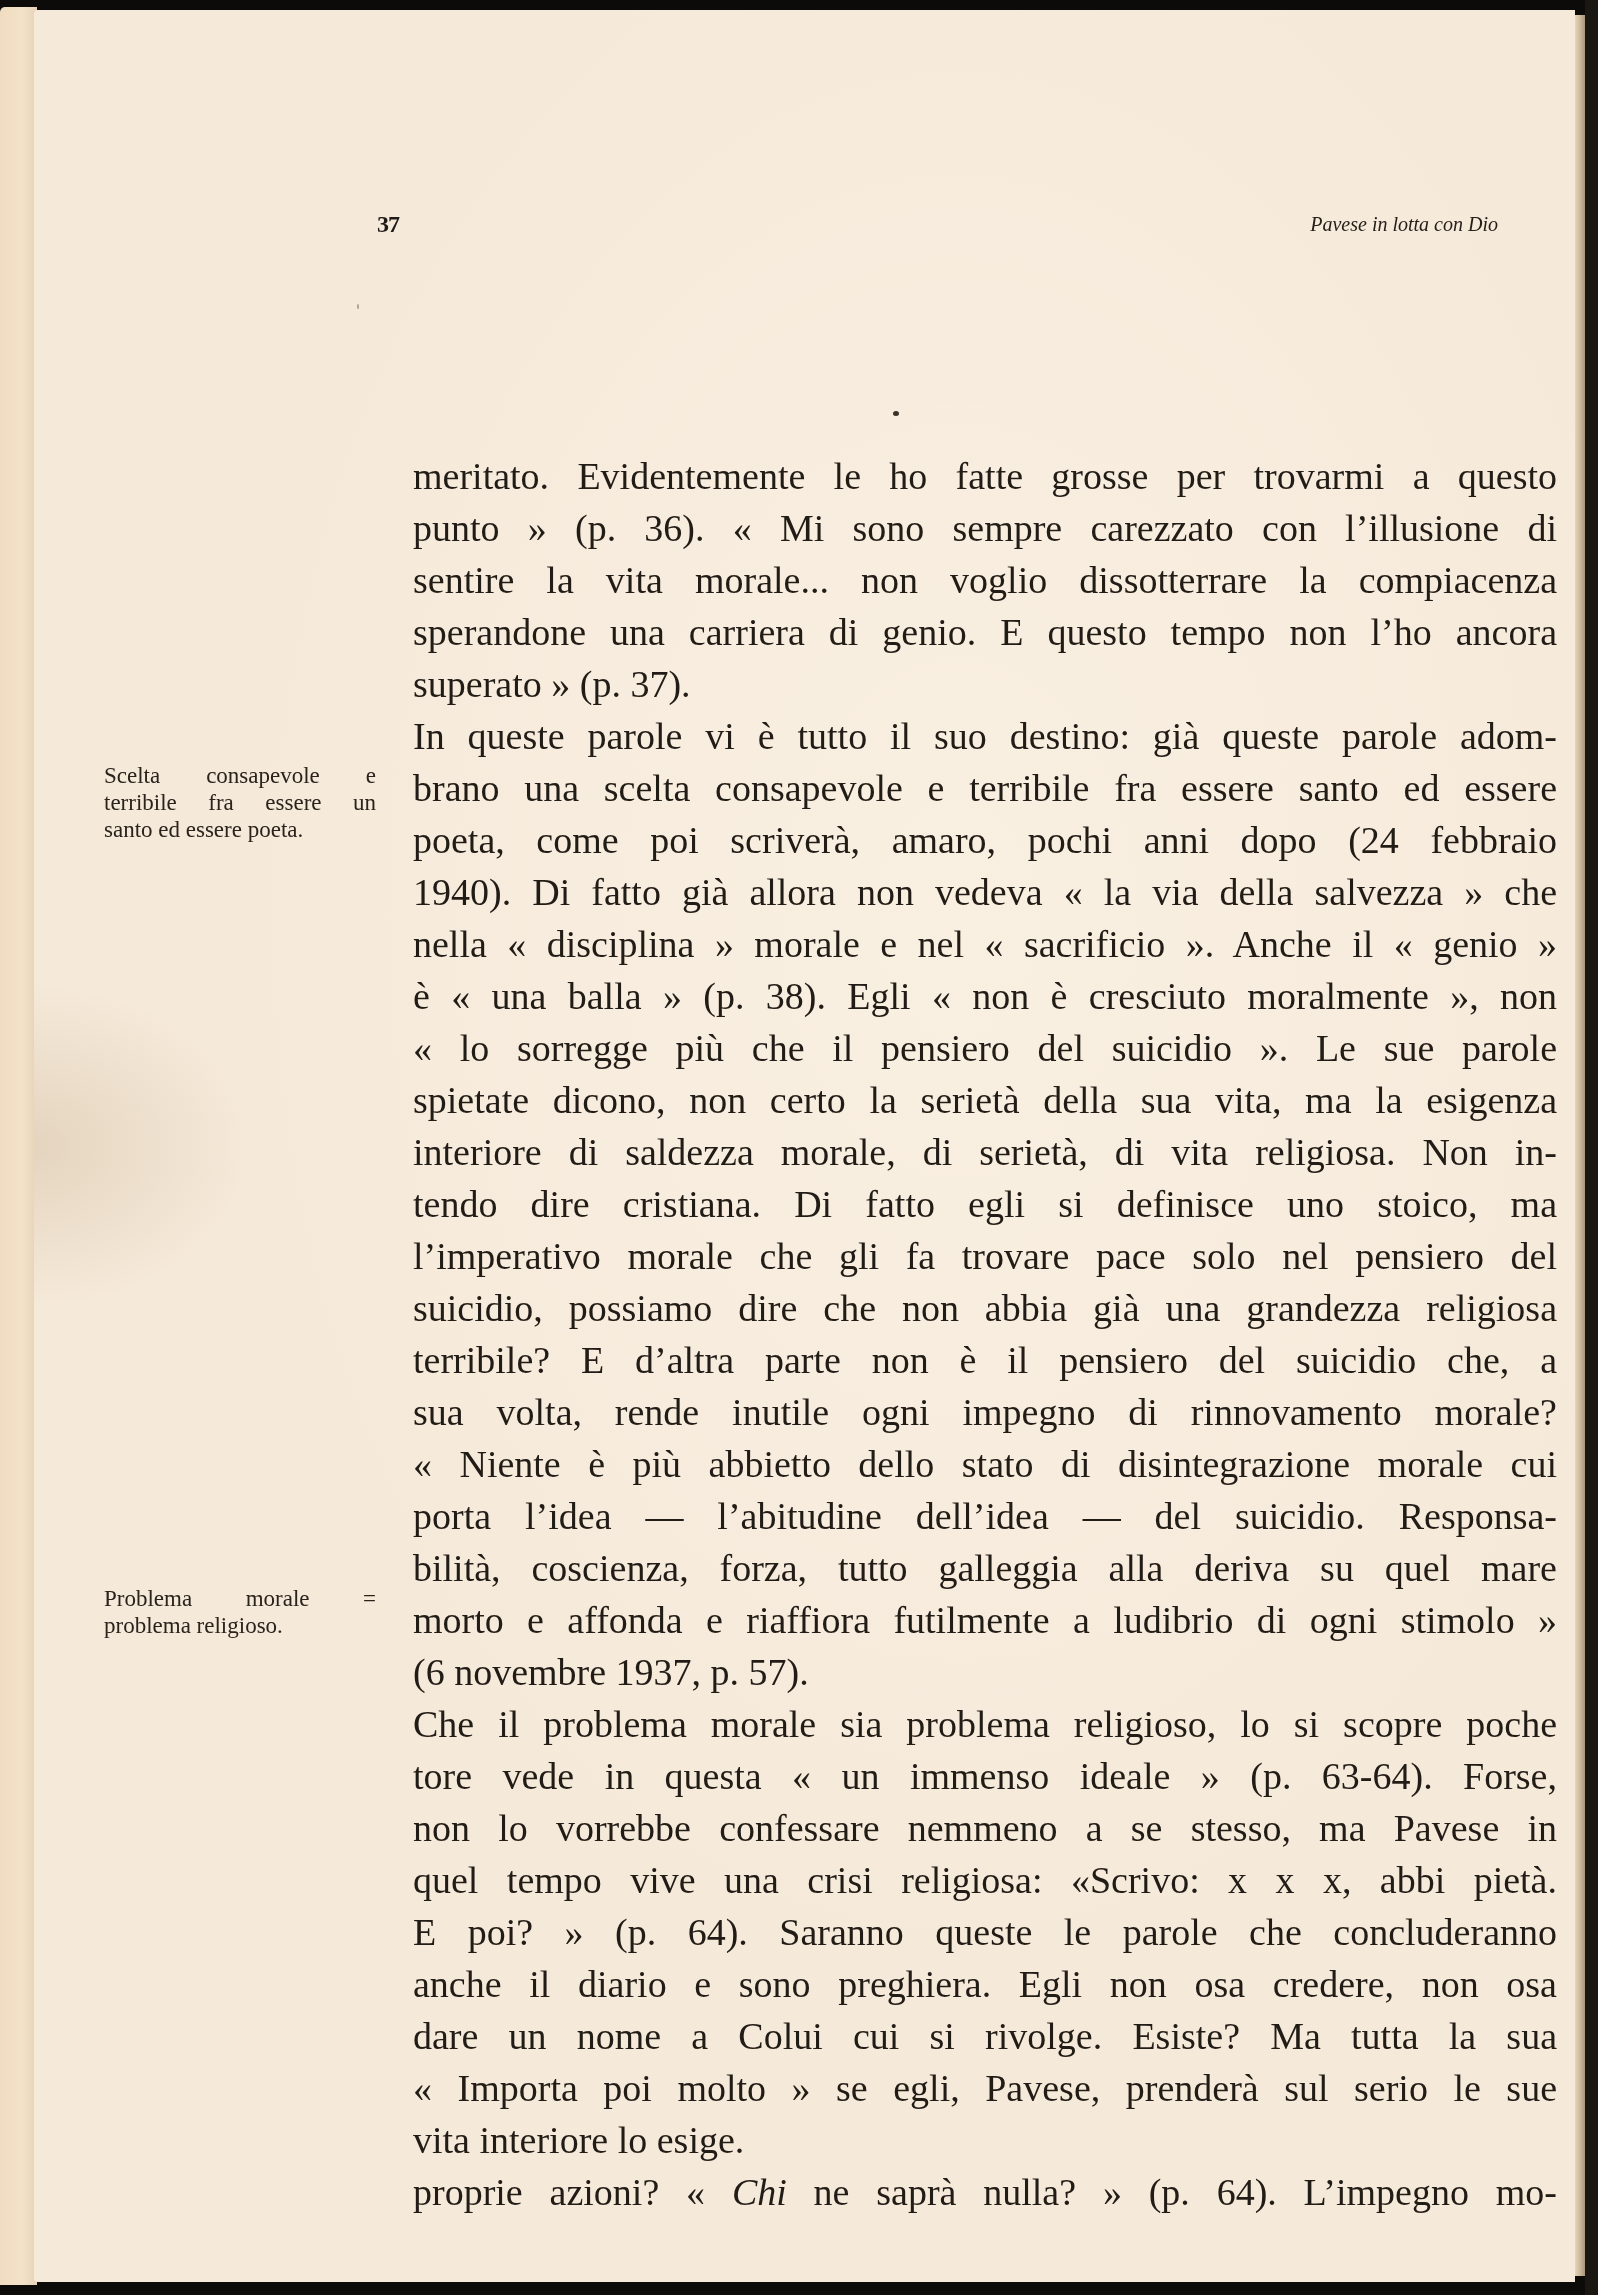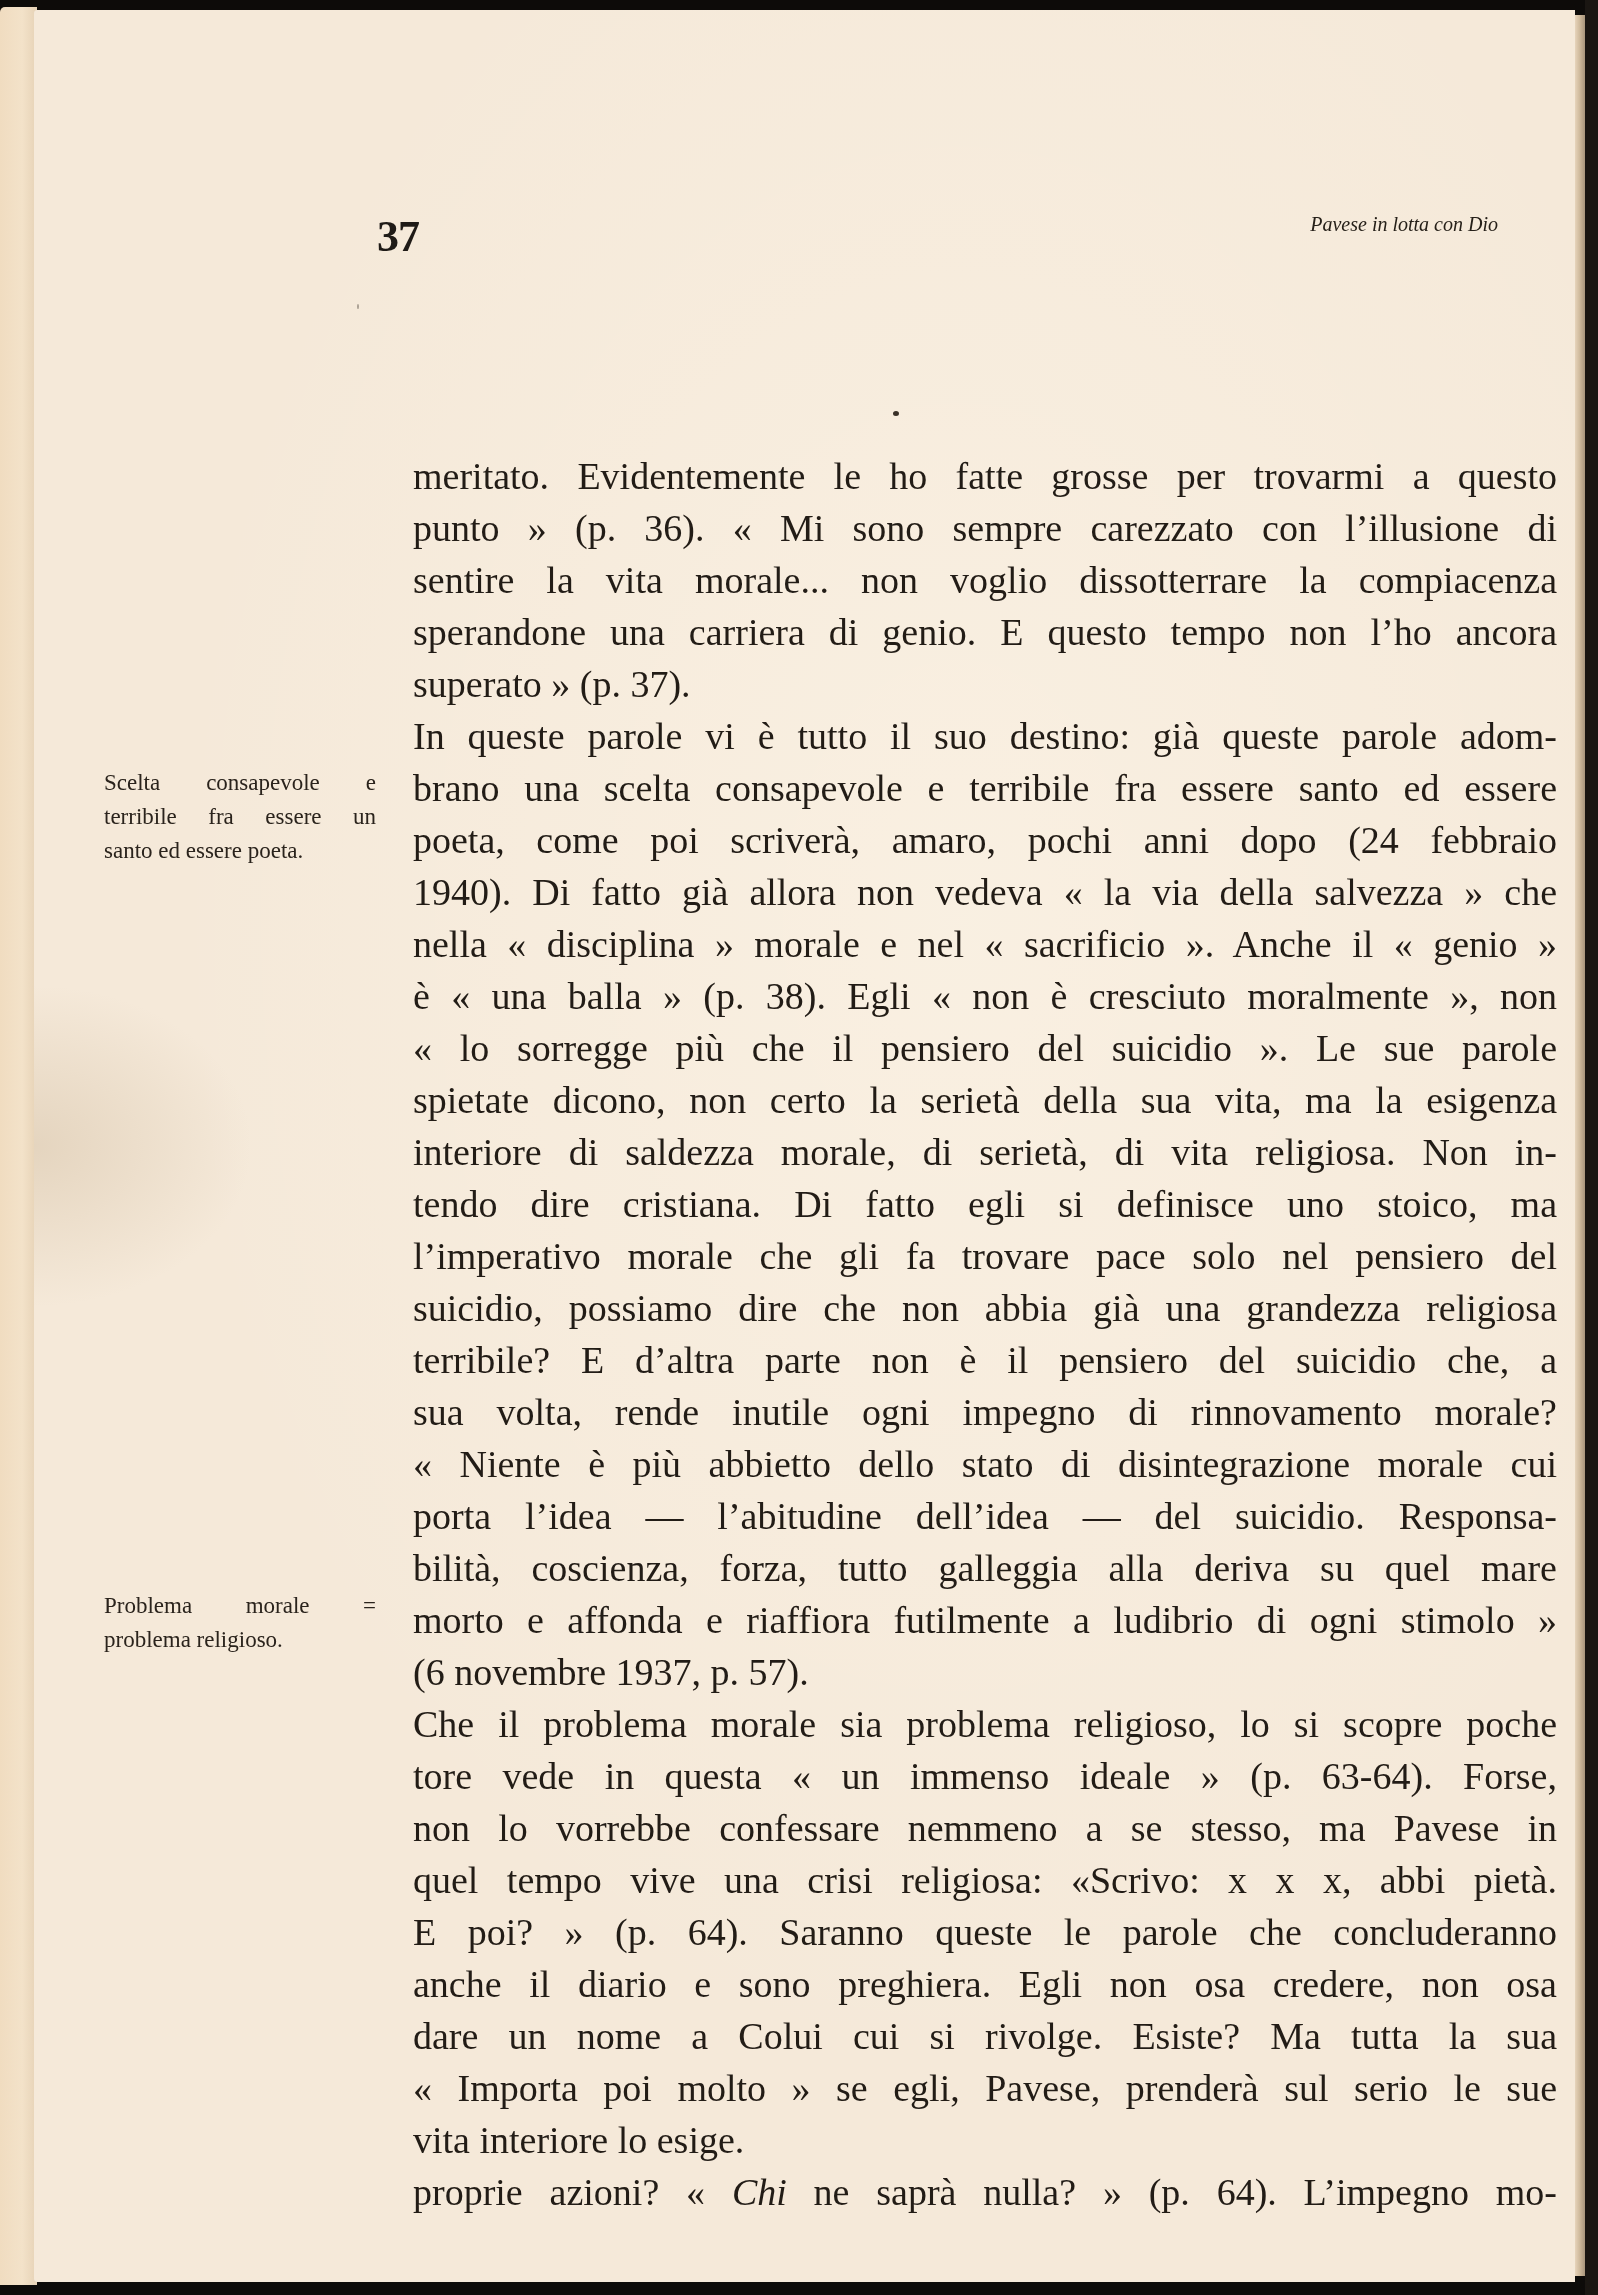--- a/index.html
+++ b/index.html
@@ -60,21 +60,21 @@
     left: 0;
     width: 100%;
     height: 51px;
   }
   .page-number {
     position: absolute;
     left: 343px;
     top: 0;
     font-family: "Liberation Serif", serif;
     font-weight: bold;
-    font-size: 44px;
+    font-size: 24px;
     color: #1f1b17;
     letter-spacing: -0.9px;
   }
   .running-title {
     position: absolute;
     right: 77px;
     top: 2px;
     font-family: "Liberation Serif", serif;
     font-style: italic;
     font-size: 20px;
@@ -109,21 +109,20 @@
     font-family: "Liberation Serif", serif;
     font-size: 23px;
     line-height: 27px;
     color: #2a231c;
   }
   .margin-note .mline {
     display: block;
     white-space: nowrap;
     text-align: justify;
     text-align-last: justify;
-    margin-top: 7px;
   }
   .margin-note .mline.last {
     text-align-last: left;
   }
   .note-1 { top: 752px; }
   .note-2 { top: 1575px; }
   .speck {
     position: absolute;
     border-radius: 50%;
     background: #3a3128;

